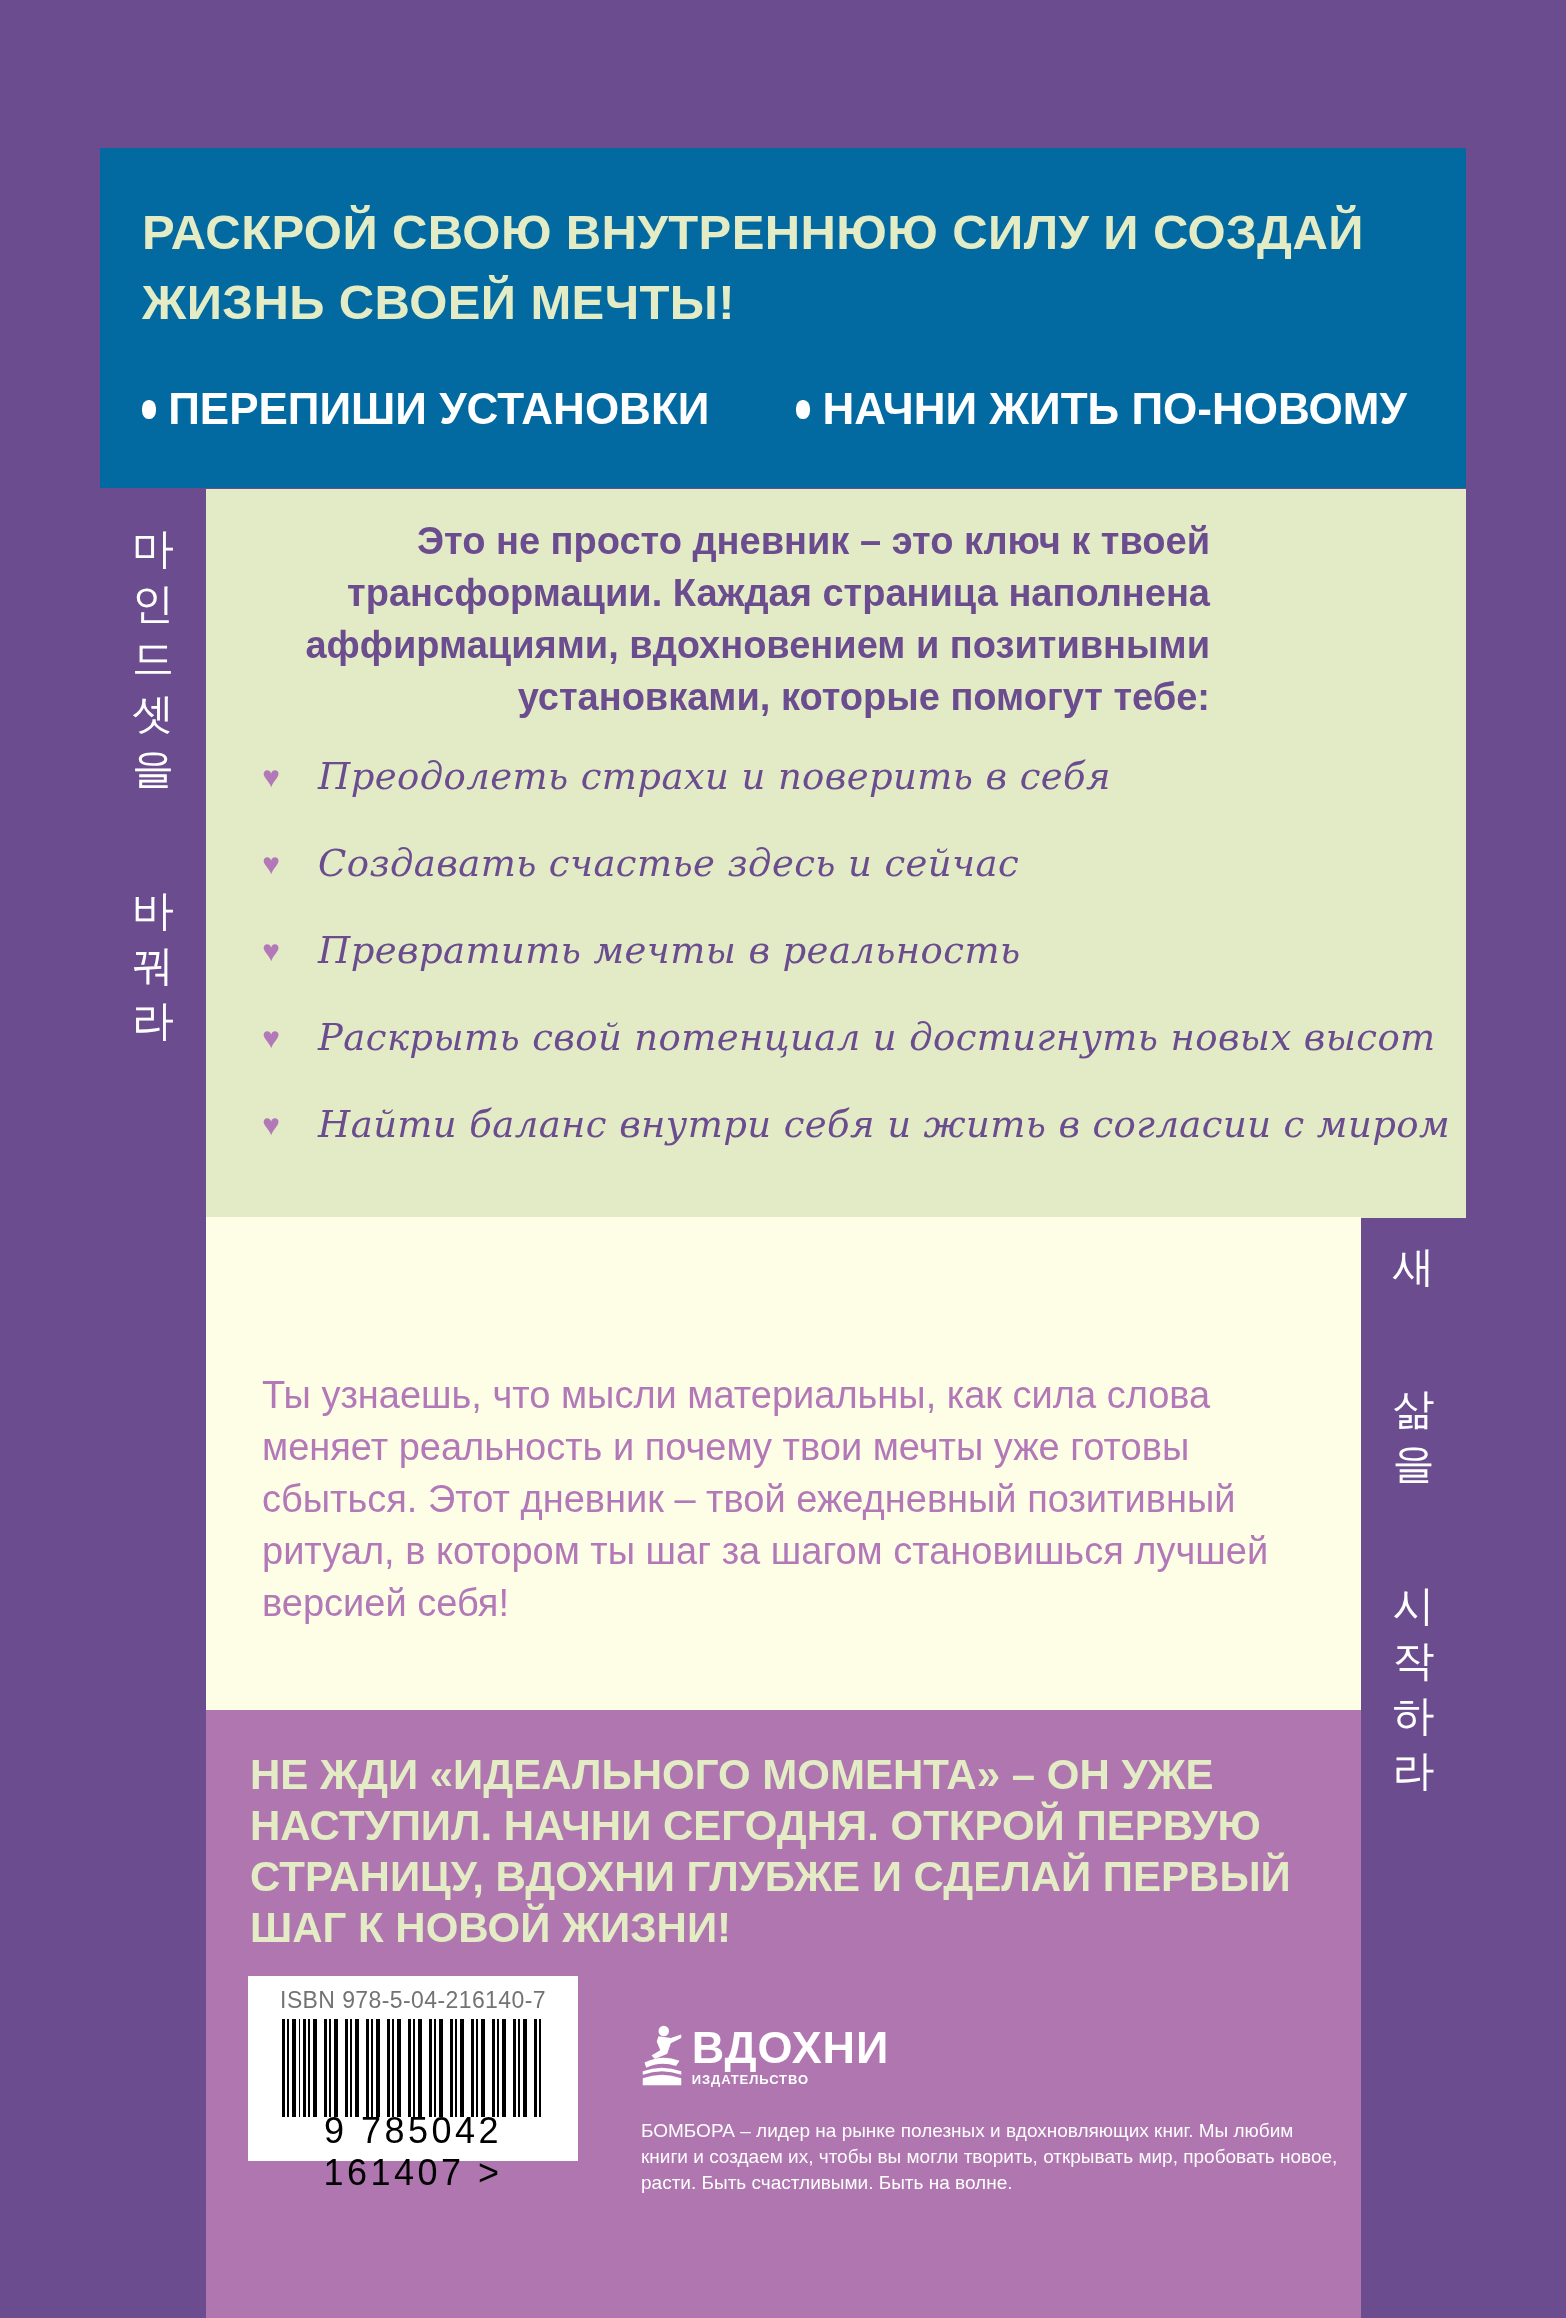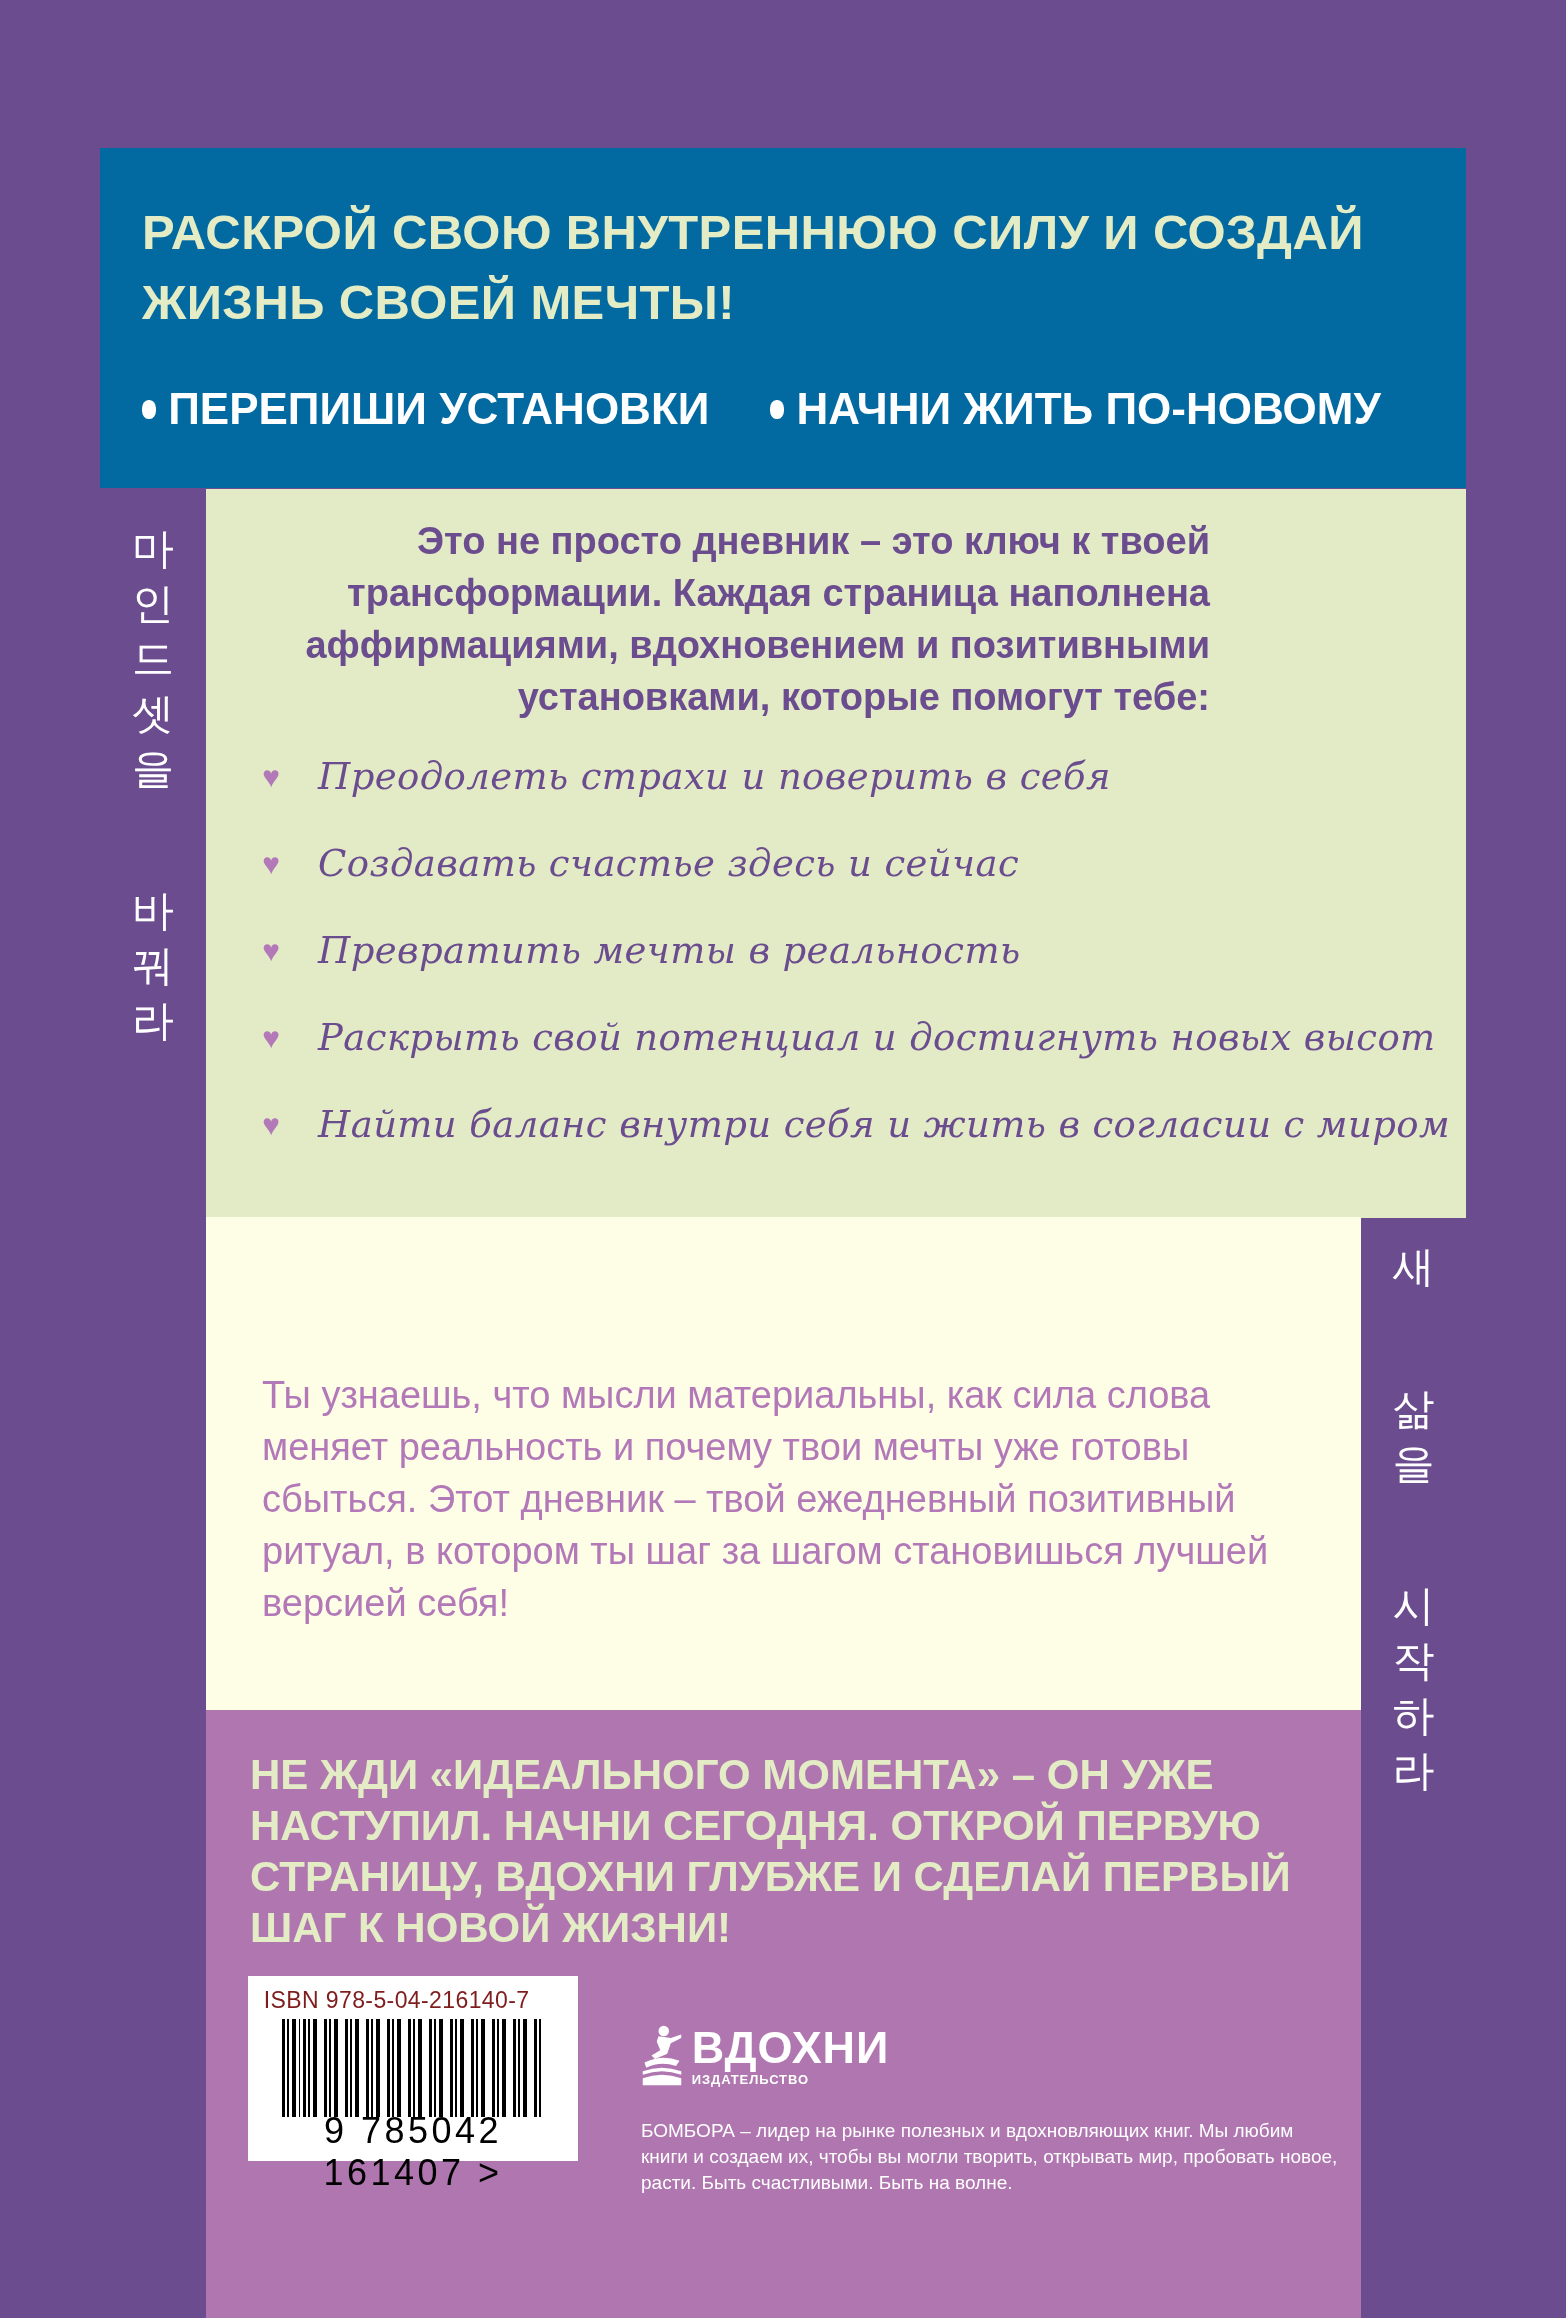--- a/index.html
+++ b/index.html
@@ -13,21 +13,21 @@
   #top-panel { left: 100px; top: 148px; width: 1366px; height: 340px; background: #0369a1; }
   #green-panel { left: 206px; top: 489px; width: 1260px; height: 729px; background: #e2ebc6; text-align: right; }
   #cream-panel { left: 206px; top: 1217px; width: 1155px; height: 493px; background: #fefde6; }
   #bottom-panel { left: 206px; top: 1710px; width: 1155px; height: 608px; background: #af76b0; }
 
   .headline {
     position: absolute; left: 42px; top: 49px; margin: 0;
     color: #e3ecc4; font-weight: bold; font-size: 49px; line-height: 70px;
     letter-spacing: 0.4px; text-transform: uppercase;
   }
-  .tags { position: absolute; left: 42px; top: 236px; display: flex; gap: 61px; }
+  .tags { position: absolute; left: 42px; top: 236px; display: flex; gap: 87px; }
   .tag { display: flex; align-items: center; color: #ffffff; font-size: 44px; font-weight: bold; }
   .tag .flower { width: 14px; height: 19px; background: #fff; border-radius: 45%; margin-right: 12.2px; }
 
   .intro {
     position: absolute; left: 44px; top: 26px; margin: 0; width: 960px;
     color: #6b4c8f; font-weight: bold; font-size: 38px; line-height: 52px;
   }
   .benefits { position: absolute; left: 44px; top: 244px; list-style: none; margin: 0; padding: 0; }
   .benefits li { display: flex; align-items: center; height: 87px; }
   .heart { width: 30px; margin-right: 38px; color: #b278b7; font-size: 30px; }
@@ -47,21 +47,21 @@
 
   .cta {
     position: absolute; left: 44px; top: 39px; margin: 0; width: 1100px;
     color: #e3ecc4; font-weight: bold; font-size: 42px; line-height: 51px;
     text-transform: uppercase;
   }
   .barcode-box {
     position: absolute; left: 42px; top: 266px; width: 330px; height: 185px;
     background: #fff; box-sizing: border-box; padding: 10.5px 15.7px 0 15.7px;
   }
-  .isbn-text { color: #7f1d1d; font-size: 23px; text-align: left; letter-spacing: 0.4px; }
+  .isbn-text { color: #737373; font-size: 23px; text-align: center; letter-spacing: 0.4px; }
   .bars {
     margin: 5.2px auto 0; width: 262px; height: 98px;
     background: repeating-linear-gradient(90deg,
       #000 0 2.6px, #fff 2.6px 5.2px, #000 5.2px 7px, #fff 7px 9.6px, #000 9.6px 14px,
       #fff 14px 16.6px, #000 16.6px 17.5px, #fff 17.5px 21px);
   }
   .barcode-digits { color: #000; font-size: 36px; letter-spacing: 3.5px; text-align: center; margin-top: -7px; }
 
   .logo { position: absolute; left: 435px; top: 314px; display: flex; align-items: flex-end; }
   .logo-mark { width: 42px; height: 63px; margin-right: 8.7px; }

